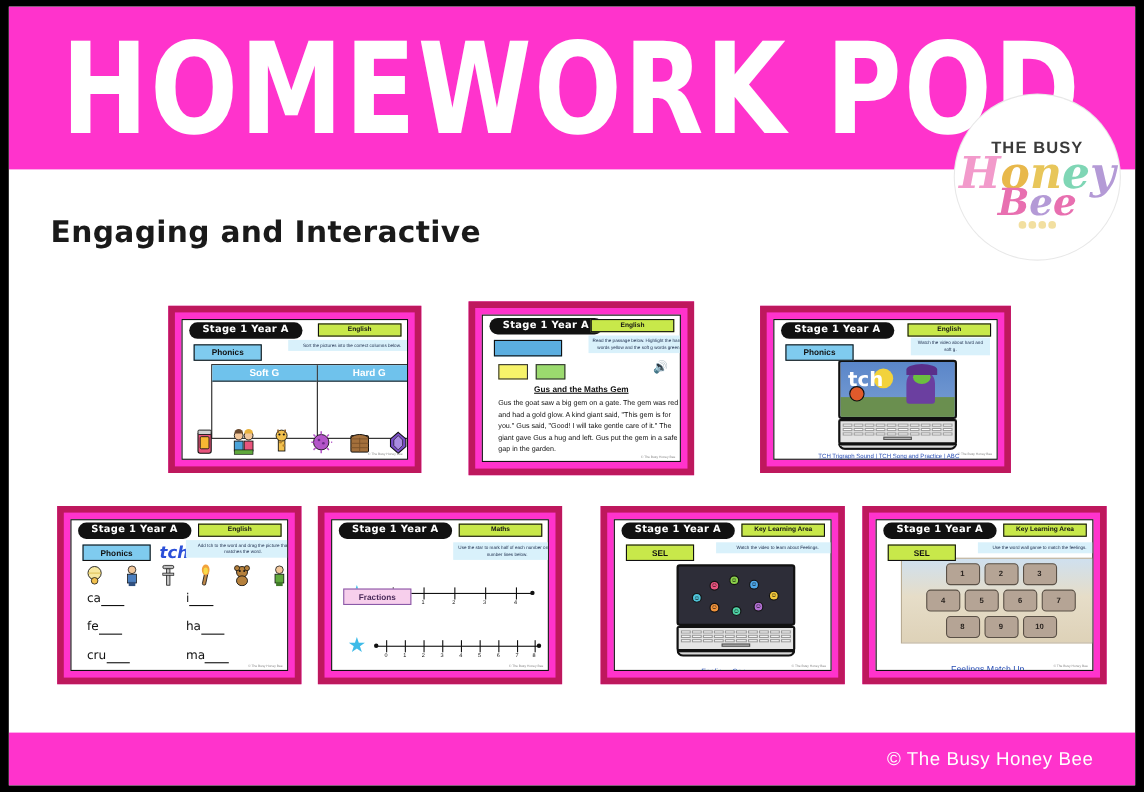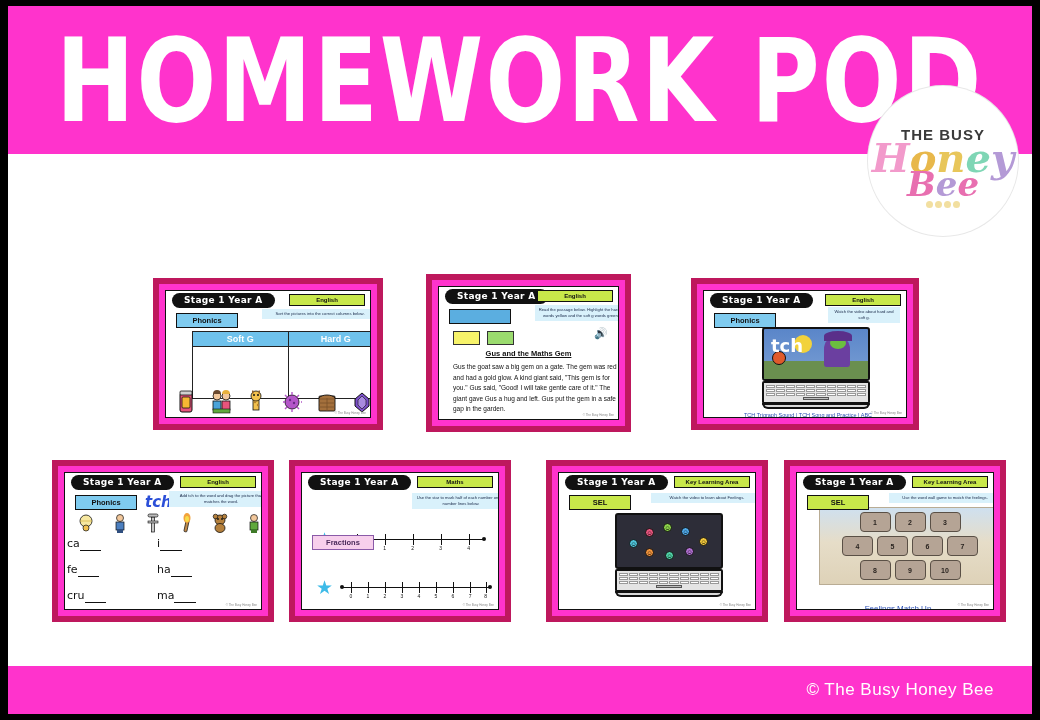--- a/index.html
+++ b/index.html
@@ -149,21 +149,21 @@
   
   .laptop { position:absolute; }
   .lp-screen { border:2px solid #111; border-radius:3px; background:#2b2b3a; position:relative; overflow:hidden;}
   .lp-base { height:6px; background:#d8d8d8; border:2px solid #111; border-radius:0 0 6px 6px; position:relative; margin-top:-1px;}
   .lp-keys { background:#e4e4e4; border:2px solid #111; border-radius:2px; position:relative; padding:2px;}
   .kbrow { display:flex; gap:1px; margin-bottom:1px;}
   .kbrow i { flex:1; height:3px; background:#fff; border:0.5px solid #999; display:block;}
   .tpad { width:26%; height:3px; background:#bdbdbd; border:1px solid #555; margin:1px auto 0;}
 
   
-  .wordgrid { position:absolute; left:2px; top:64px; width:180px; }
+  .wordgrid { position:absolute; left:14px; top:64px; width:180px; }
   .wrow { display:flex; margin-bottom:13px;}
   .wcell { width:90px; font-size:11px; font-family:"DejaVu Sans", sans-serif; color:#111;}
   .wcell u { text-decoration:none; border-bottom:1.5px solid #111; padding:0 9px;}
   .tch-big { position:absolute; left:80px; top:20px; font-size:15px; font-weight:700; color:#2B4FD8; font-family:"DejaVu Sans", sans-serif; font-style:italic;}
   .icons4 { position:absolute; left:12px; top:40px; width:186px; display:flex; justify-content:space-between;}
   .icons4 .pic { width:18px; height:20px;}
 
   
   .nline { position:absolute; height:20px;}
   .nl-bar { position:absolute; top:6px; left:0; width:100%; height:1.2px; background:#111;}
@@ -196,20 +196,21 @@
     <div class="logo-honey"><span class="h">H</span><span class="o">o</span><span class="n">n</span><span class="e">e</span><span class="y">y</span></div>
     <div class="logo-bee"><span>B</span><span class="b2">e</span><span>e</span></div>
     <div class="logo-dots">
         <i></i>
         <i></i>
         <i></i>
         <i></i>
       </div>
   </div>
 
+  <div class="subtitle">Engaging and Interactive</div>
 
   <div class="card" style="left:145px;top:272px;width:230px;height:152px;">
     <div class="card-inner">
       <div class="cap">Stage 1 Year A</div>
       <div class="kla english">English</div>
       <div class="subj blue">Phonics</div>
       <div class="instr" style="left:96px;top:18px;width:116px;">Sort the pictures into the correct columns below.</div>
       <div class="tbl">
         <div class="tbl-col">
             <div class="tbl-h">Soft G</div>

